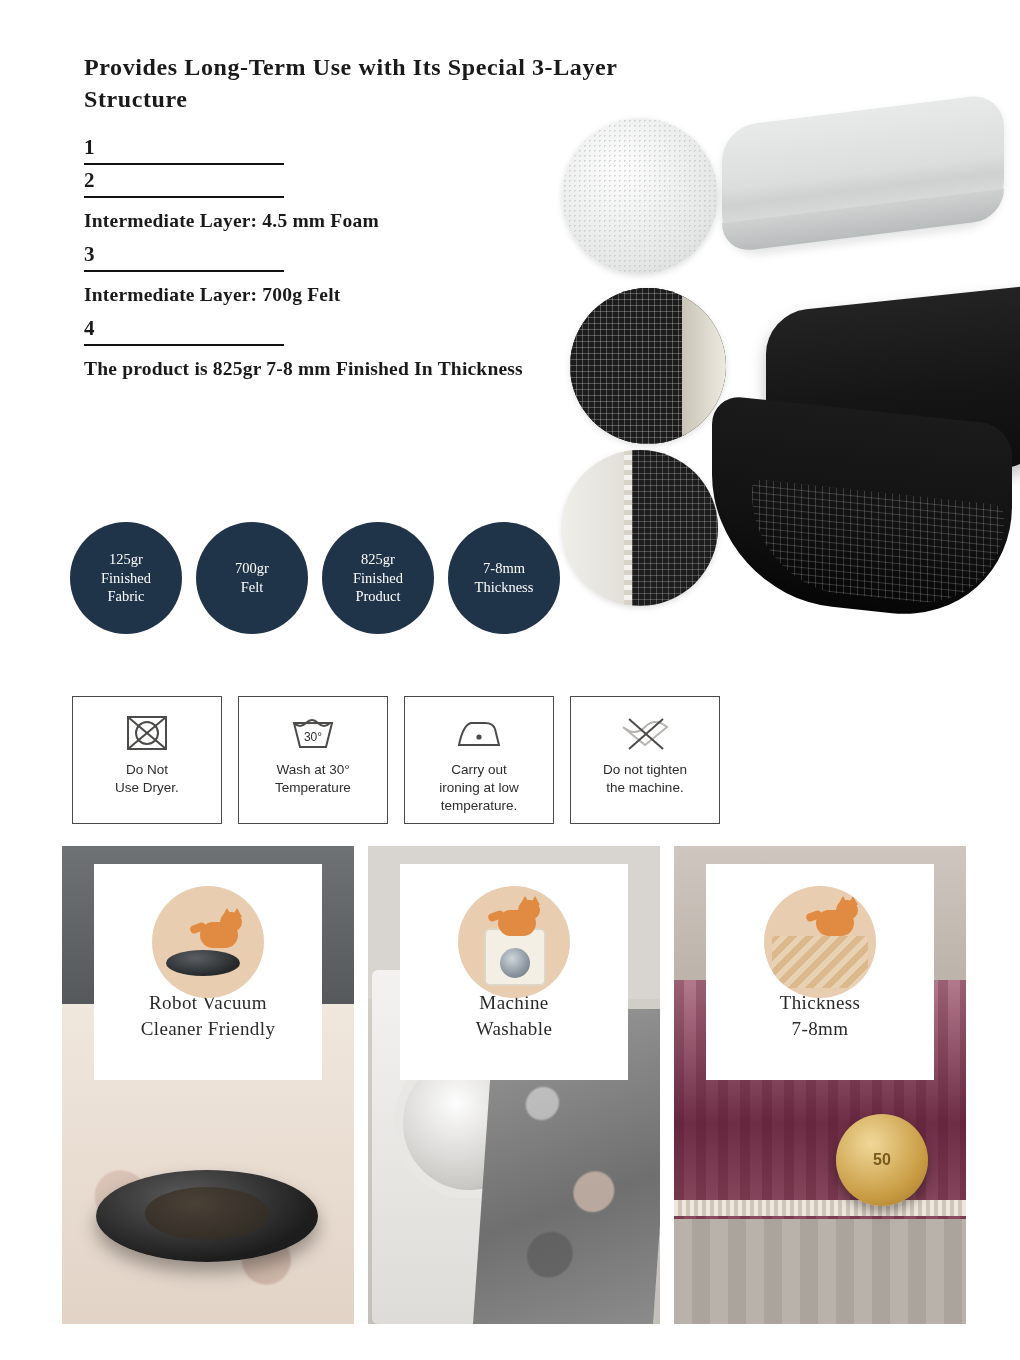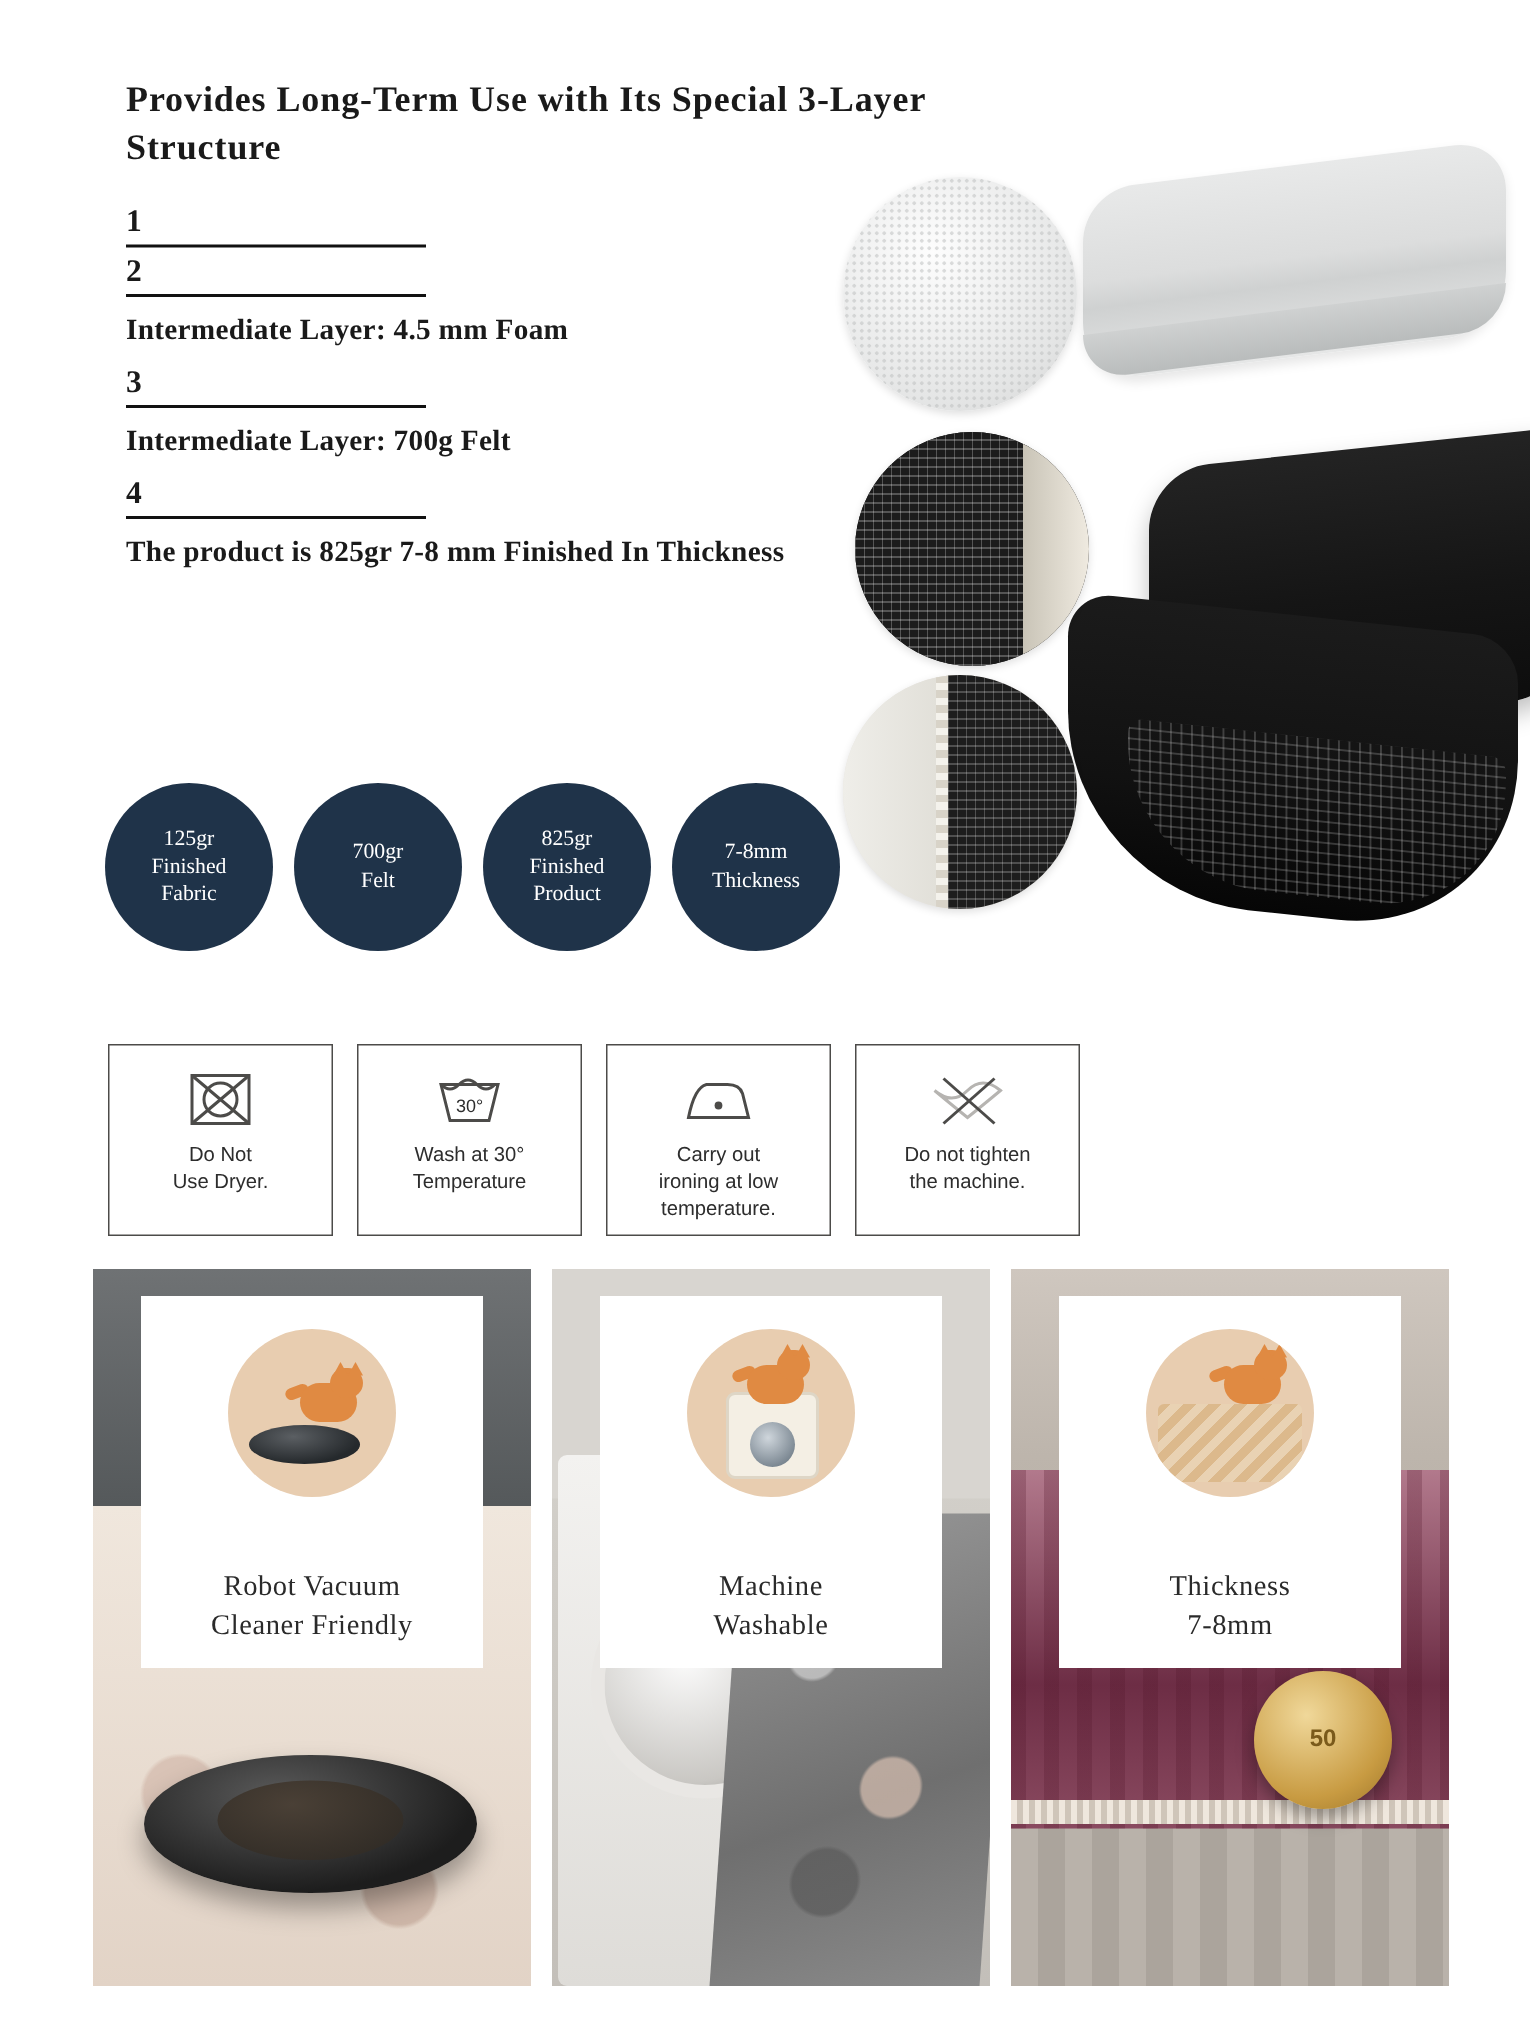--- a/index.html
+++ b/index.html
@@ -118,23 +118,23 @@
   .care .cap{
     font-family:"Liberation Sans", sans-serif;
     font-size:13.5px;color:#2d2d2d;text-align:center;line-height:1.35;margin-top:6px;
     padding:0 6px;
   }
   
   .features{position:absolute;left:62px;top:846px;display:flex;gap:14px;}
   .feat{width:292px;height:478px;position:relative;overflow:hidden;}
   .feat .bg{position:absolute;inset:0;}
   .feat .label{
-    position:absolute;left:32px;right:32px;top:18px;height:248px;
+    position:absolute;left:32px;right:32px;top:18px;height:216px;
     background:#ffffff;display:flex;flex-direction:column;align-items:center;
-    justify-content:flex-end;padding-bottom:14px;box-sizing:border-box;
+    justify-content:flex-end;padding-bottom:37px;box-sizing:border-box;
   }
   .feat .label .txt{
     font-family:"Liberation Serif", serif;font-size:19px;color:#2a2a2a;
     text-align:center;line-height:1.4;letter-spacing:.4px;
   }
   .feat .icon-circle{
     position:absolute;top:22px;left:50%;transform:translateX(-50%);
     width:112px;height:112px;border-radius:50%;
     background:#e8cdb0;overflow:hidden;
   }

